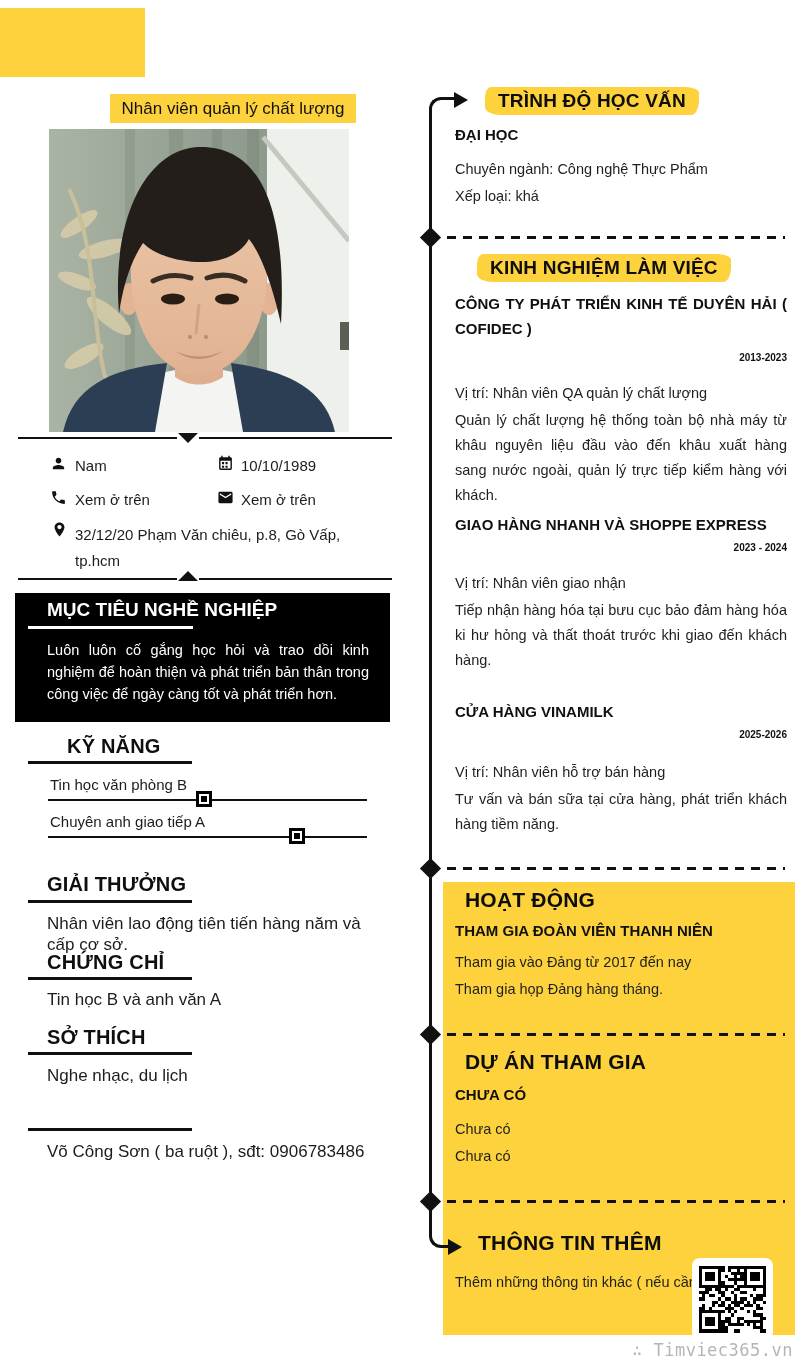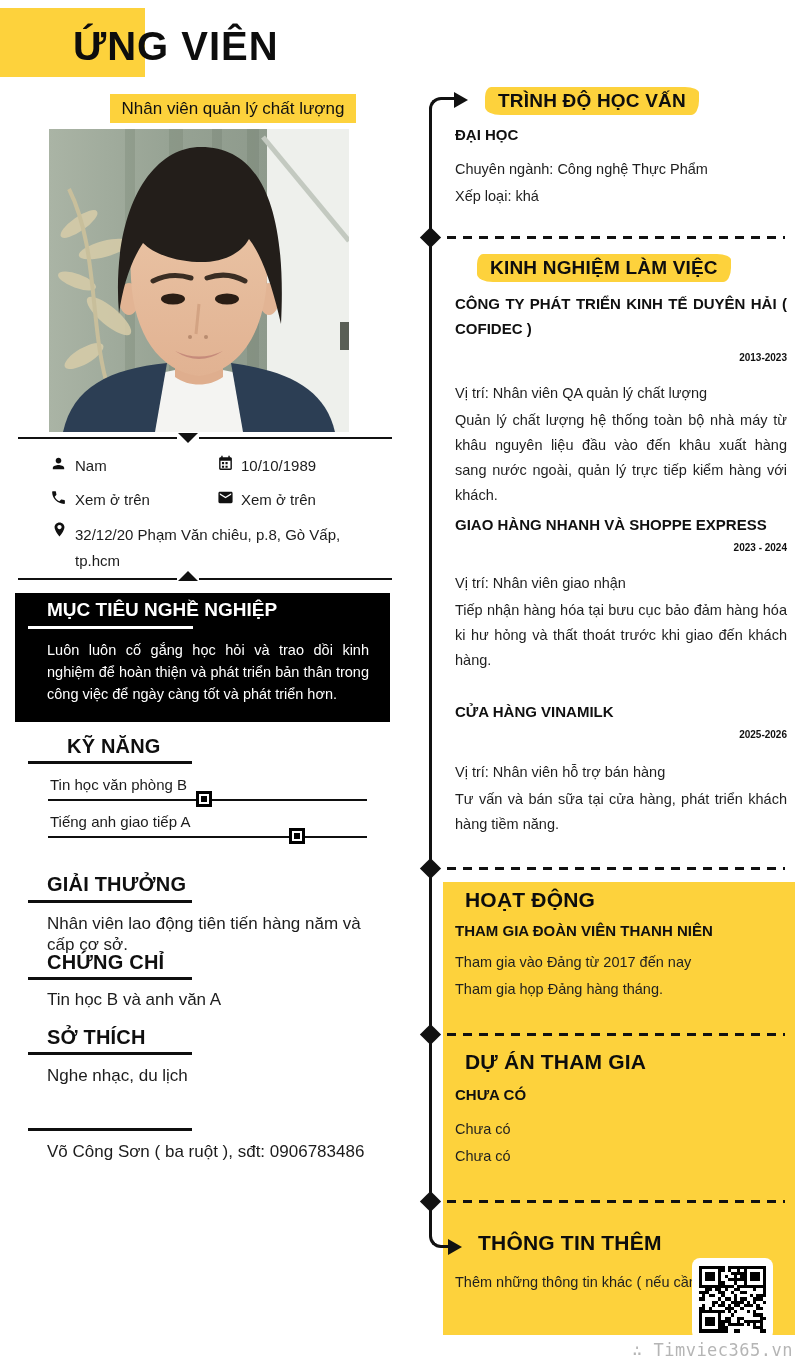--- a/index.html
+++ b/index.html
@@ -78,21 +78,20 @@
   .qr-box svg{display:block;width:67px;height:68px;}
   .footer{right:18px;top:1340px;font-family:"DejaVu Sans Mono","Liberation Mono",monospace;
           font-size:17px;color:var(--footer-gray);letter-spacing:0.5px;}
 </style>
 </head>
 <body>
 
 <div class="page">
 
   <div class="abs accent-block"></div>
-  <div class="abs name-title">ỨNG VIÊN</div>
   <div class="abs job-badge">Nhân viên quản lý chất lượng</div>
 
   <div class="abs photo">
     <svg viewBox="0 0 300 303" width="300" height="303" aria-hidden="true">
       <defs>
         <linearGradient id="curt" x1="0" y1="0" x2="1" y2="0">
           <stop offset="0" stop-color="#aab4a5"></stop>
             <stop offset="0.55" stop-color="#97a394"></stop>
             <stop offset="1" stop-color="#8e9a8c"></stop>
         </linearGradient>
@@ -189,21 +188,21 @@
     <div class="obj-rule"></div>
     <div class="obj-text">Luôn luôn cố gắng học hỏi và trao dồi kinh nghiệm để hoàn thiện và phát triển bản thân trong công việc để ngày càng tốt và phát triển hơn.</div>
   </div>
 
   <div class="abs lhead" style="left:47px;top:735px;margin-left:20px;">KỸ NĂNG</div>
   <div class="abs lrule" style="left:28px;top:761px;"></div>
   <div class="abs skill-label" style="left:50px;top:776px;">Tin học văn phòng B</div>
   <div class="abs slider" style="left:48px;top:799px;">
     <div class="handle" style="left: calc(49% - 8px);"></div>
   </div>
-  <div class="abs skill-label" style="left:50px;top:813px;">Tiếng anh giao tiếp A</div>
+  <div class="abs skill-label" style="left:50px;top:813px;">Chuyên anh giao tiếp A</div>
   <div class="abs slider" style="left:48px;top:836px;">
     <div class="handle" style="left: calc(78% - 8px);"></div>
   </div>
 
   <div class="abs lhead" style="left:47px;top:873px;">GIẢI THƯỞNG</div>
   <div class="abs lrule" style="left:28px;top:900px;"></div>
   <div class="abs ltext" style="left:47px;top:913px;width:345px;">Nhân viên lao động tiên tiến hàng năm và cấp cơ sở.</div>
 
   <div class="abs lhead" style="left:47px;top:951px;">CHỨNG CHỈ</div>
   <div class="abs lrule" style="left:28px;top:977px;"></div>

